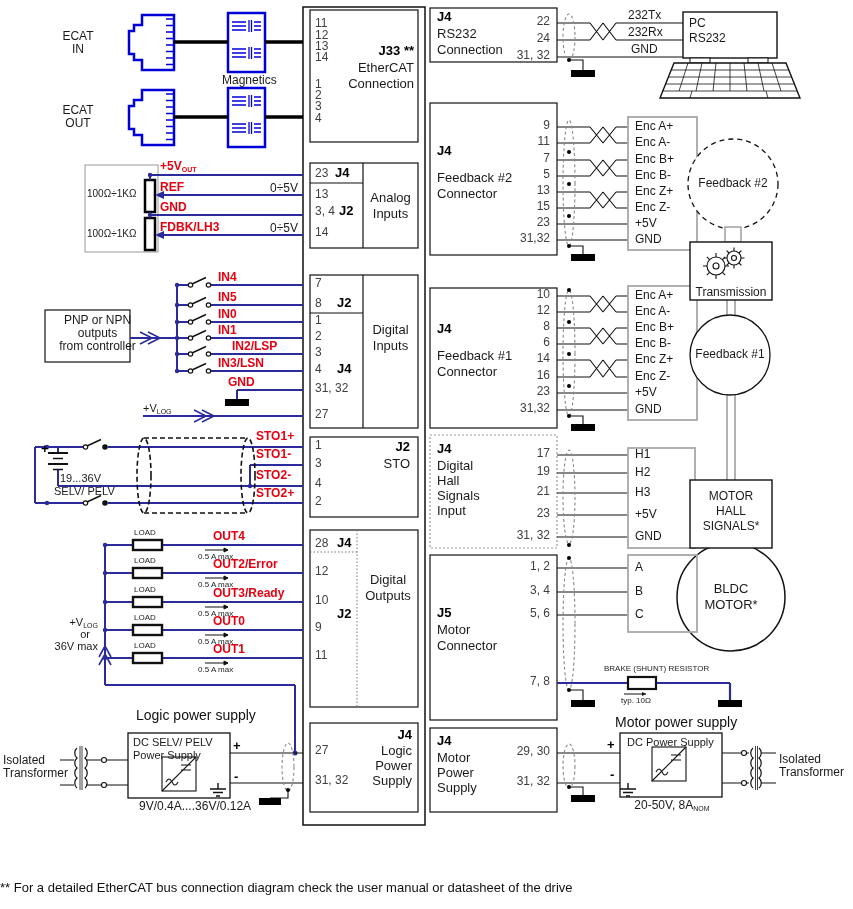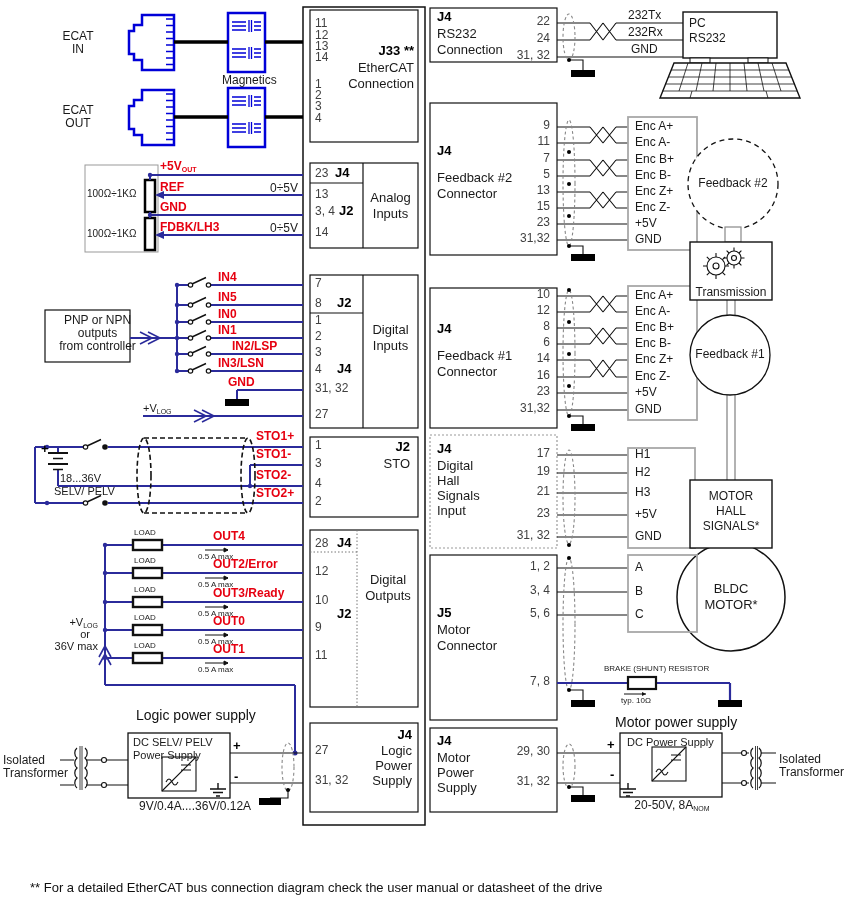--- a/index.html
+++ b/index.html
@@ -358,21 +358,21 @@
 <div class="t pin" style="left:315px;top:330px">2</div>
 <div class="t pin" style="left:315px;top:346px">3</div>
 <div class="t pin" style="left:315px;top:363px">4</div>
 <div class="t b" style="left:337px;top:362px">J4</div>
 <div class="t pin" style="left:315px;top:382px">31, 32</div>
 <div class="t pin" style="left:315px;top:408px">27</div>
 <div class="t t13 ctr" style="left:364px;top:322px;width:53px">Digital
 Inputs</div>
 
 <div class="t b" style="left:41px;top:442px">+</div>
-<div class="t s11" style="left:60px;top:472px">18...36V</div>
+<div class="t s11" style="left:60px;top:472px">19...36V</div>
 <div class="t s11" style="left:54px;top:485px">SELV/ PELV</div>
 <div class="t red" style="left:256px;top:430px">STO1+</div>
 <div class="t red" style="left:256px;top:448px">STO1-</div>
 <div class="t red" style="left:256px;top:469px">STO2-</div>
 <div class="t red" style="left:256px;top:487px">STO2+</div>
 <div class="t pin" style="left:315px;top:439px">1</div>
 <div class="t pin" style="left:315px;top:457px">3</div>
 <div class="t pin" style="left:315px;top:477px">4</div>
 <div class="t pin" style="left:315px;top:495px">2</div>
 <div class="t b rt" style="left:340px;top:440px;width:70px">J2</div>
@@ -518,15 +518,15 @@
 Supply</div>
 <div class="t pin rt" style="left:500px;top:745px;width:50px">29, 30</div>
 <div class="t pin rt" style="left:500px;top:775px;width:50px">31, 32</div>
 <div class="t b" style="left:607px;top:738px">+</div>
 <div class="t b" style="left:610px;top:768px">-</div>
 <div class="t s11" style="left:627px;top:736px">DC Power Supply</div>
 <div class="t ctr" style="left:630px;top:799px;width:84px"><span>20-50V, 8A</span><span class="sub">NOM</span></div>
 <div class="t" style="left:779px;top:753px">Isolated
 Transformer</div>
 
-<div class="t fn" style="left:30px;top:881px">** For a detailed EtherCAT bus connection diagram check the user manual or datasheet of the drive</div>
+<div class="t fn" style="left:0;top:881px">** For a detailed EtherCAT bus connection diagram check the user manual or datasheet of the drive</div>
 
 </div>
 
 </body></html>

